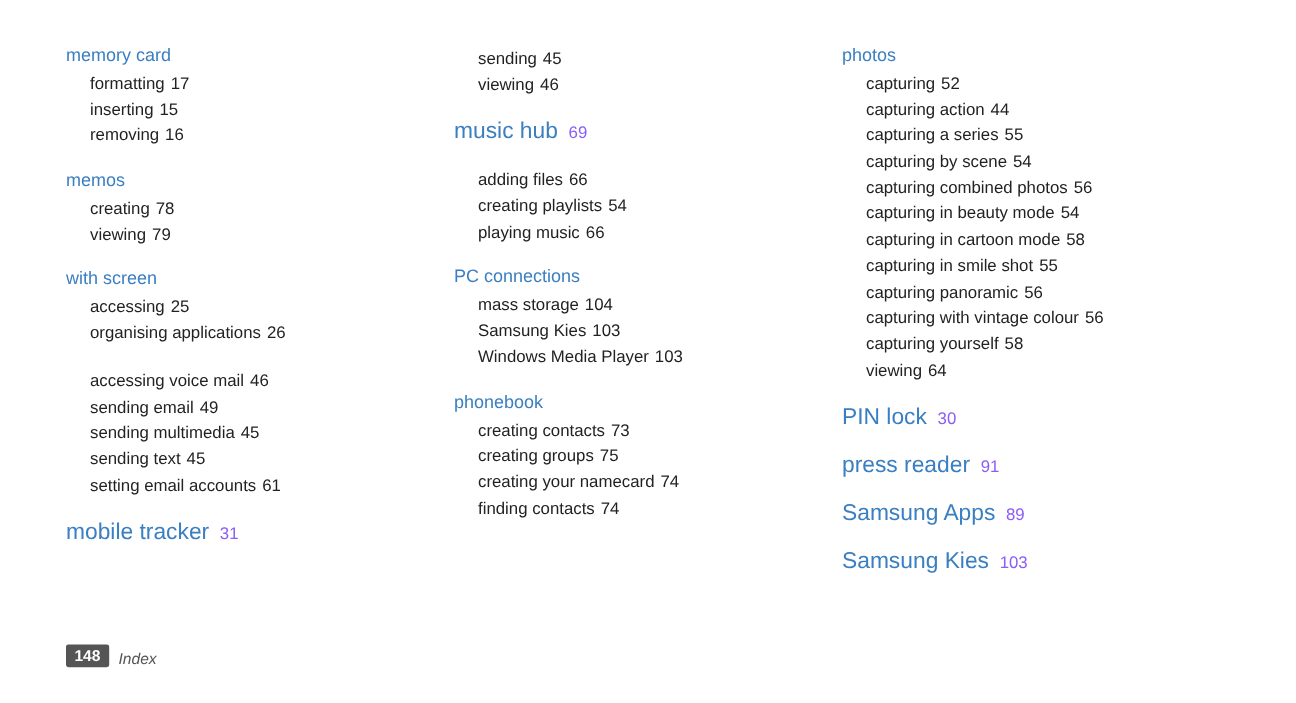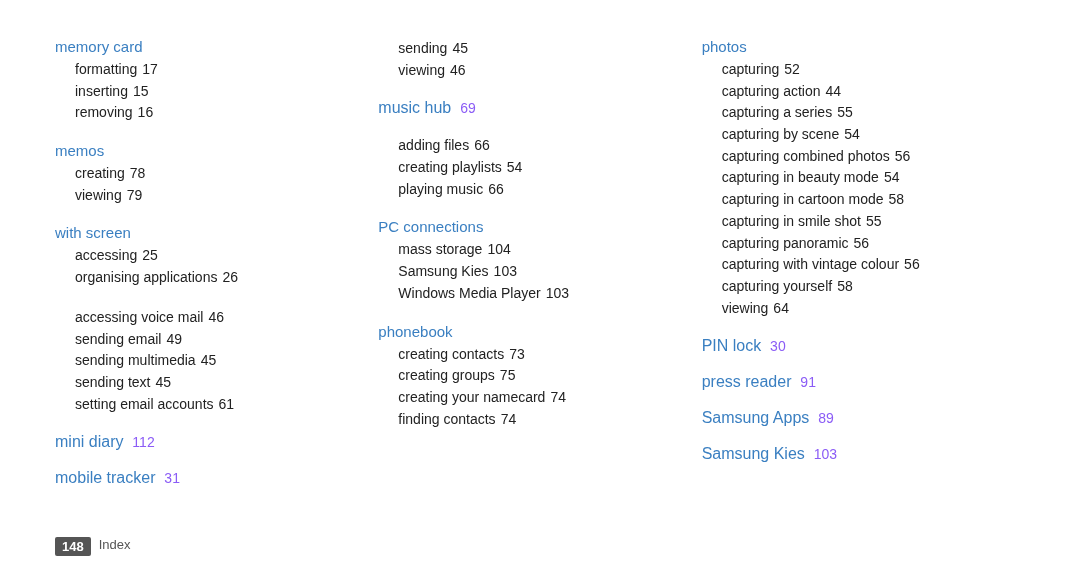--- a/index.html
+++ b/index.html
@@ -58,51 +58,52 @@
       color: #222;
       line-height: 1.55;
     }
 
     .item-number {
       margin-left: 5px;
     }
 
     .inline-title {
       color: #3a7fc1;
-      font-size: 16px;
+      font-size: 19px;
       font-weight: normal;
       display: inline;
     }
 
     .inline-number {
       font-size: 14px;
       color: #8b5cf6;
       margin-left: 5px;
     }
 
     .footer {
       display: flex;
-      align-items: flex-start;
+      align-items: flex-end;
       margin-top: 8px;
       border-top: none;
     }
 
     .footer-badge {
       background: #555;
       color: #fff;
       font-size: 13px;
       font-weight: bold;
       padding: 2px 7px;
       margin-right: 8px;
       border-radius: 2px;
     }
 
     .footer-text {
       font-size: 13px;
       color: #555;
+      font-style: italic;
     }
   </style>
 </head>
 <body>
 
 <div class="page">
   <div class="columns">
   <div class="col">
         <div class="section">
           <div class="section-title">memory card</div>
@@ -127,23 +128,20 @@
           </ul>
         </div>
         <div class="section">
           <ul class="section-items">
             <li>accessing voice mail<span class="item-number">46</span></li>
             <li>sending email<span class="item-number">49</span></li>
             <li>sending multimedia<span class="item-number">45</span></li>
             <li>sending text<span class="item-number">45</span></li>
             <li>setting email accounts<span class="item-number">61</span></li>
           </ul>
-        </div>
-        <div class="section">
-          <div><span class="inline-title">mini diary</span><span class="inline-number">    112</span></div>
         </div>
         <div class="section">
           <div><span class="inline-title">mobile tracker</span><span class="inline-number">    31</span></div>
         </div>
       </div>
       <div class="col">
         <div class="section">
           <ul class="section-items">
             <li>sending<span class="item-number">45</span></li>
             <li>viewing<span class="item-number">46</span></li>

